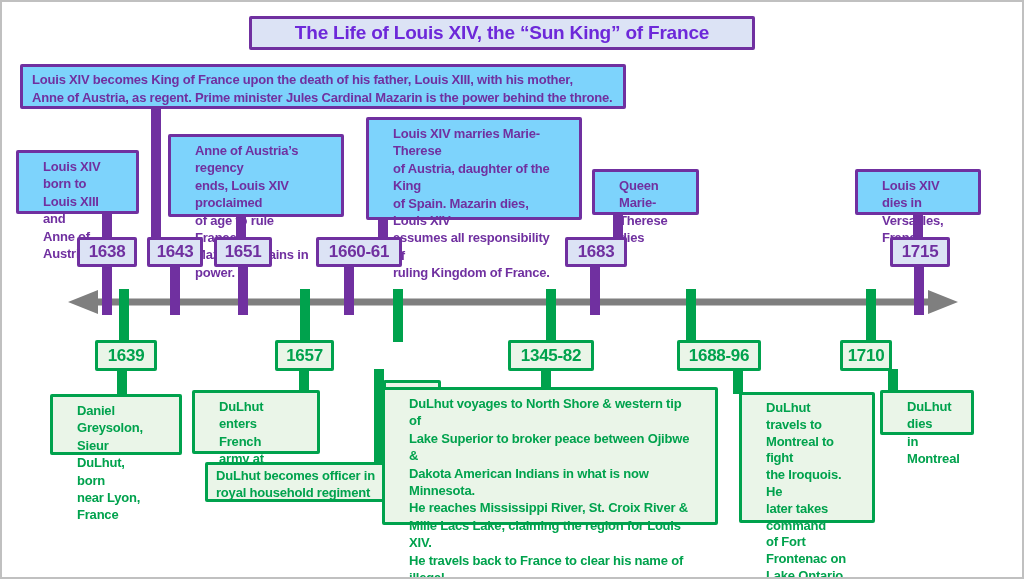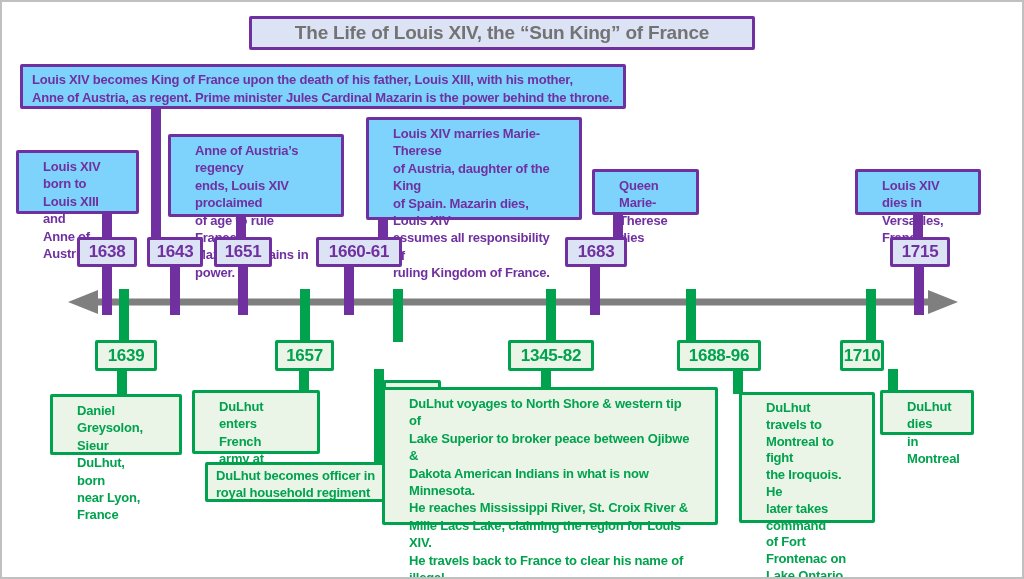--- a/index.html
+++ b/index.html
@@ -26,21 +26,21 @@
     font-weight:bold; font-size:17px; letter-spacing:-0.3px;
   }
   .pyear { background:#dce3f5; border:3px solid #7030a0; color:#7030a0; }
   .gyear { background:#eaf5e8; border:3px solid #00a24d; color:#00a24d; }
   
   .title {
     position:absolute; box-sizing:border-box; border-radius:2px;
     display:flex; align-items:center; justify-content:center;
     font-weight:bold; font-size:19px; letter-spacing:-0.2px;
   }
-  .ptitle { background:#dce3f5; border:3px solid #7030a0; color:#737373; }
+  .ptitle { background:#dce3f5; border:3px solid #7030a0; color:#6d28d9; }
   .gtitle { background:#eaf5e8; border:3px solid #00a24d; color:#00a24d; }
   .axis-svg { position:absolute; left:58px; top:282px; }
 </style>
 </head>
 <body>
 
 <div class="slide">
 
   <svg class="axis-svg" width="906" height="36" viewBox="0 0 906 36">
     <line x1="28" y1="18" x2="878" y2="18" stroke="#7f7f7f" stroke-width="7"></line>
@@ -107,21 +107,21 @@
   <div class="year pyear" style="left:212px; top:235px; width:58px; height:30px;">1651</div>
   <div class="year pyear" style="left:314px; top:235px; width:86px; height:30px;">1660-61</div>
   <div class="year pyear" style="left:563px; top:235px; width:62px; height:30px;">1683</div>
   <div class="year pyear" style="left:888px; top:235px; width:60px; height:30px;">1715</div>
 
   <div class="year gyear" style="left:93px;  top:338px; width:62px; height:31px;">1639</div>
   <div class="year gyear" style="left:273px; top:338px; width:59px; height:31px;">1657</div>
   <div class="year gyear" style="left:381px; top:338px; width:58px; height:31px;margin-top:40px;">1665</div>
   <div class="year gyear" style="left:506px; top:338px; width:86px; height:31px;">1345-82</div>
   <div class="year gyear" style="left:675px; top:338px; width:84px; height:31px;">1688-96</div>
-  <div class="year gyear" style="left:838px; top:338px; width:44px; height:31px;text-align:center;">1710</div>
+  <div class="year gyear" style="left:838px; top:338px; width:52px; height:31px;text-align:center;">1710</div>
 
   <div class="desc gdesc" style="left:190px; top:388px; width:128px; height:64px;">DuLhut enters
 French army at
 the rank of Ensign</div>
 
   <div class="desc gdesc" style="left:48px; top:392px; width:132px; height:61px;">Daniel Greysolon,
 Sieur DuLhut, born
 near Lyon, France</div>
 
   <div class="desc gdesc" style="left:203px; top:460px; width:182px; height:40px; padding:2px 8px;">DuLhut becomes officer in

